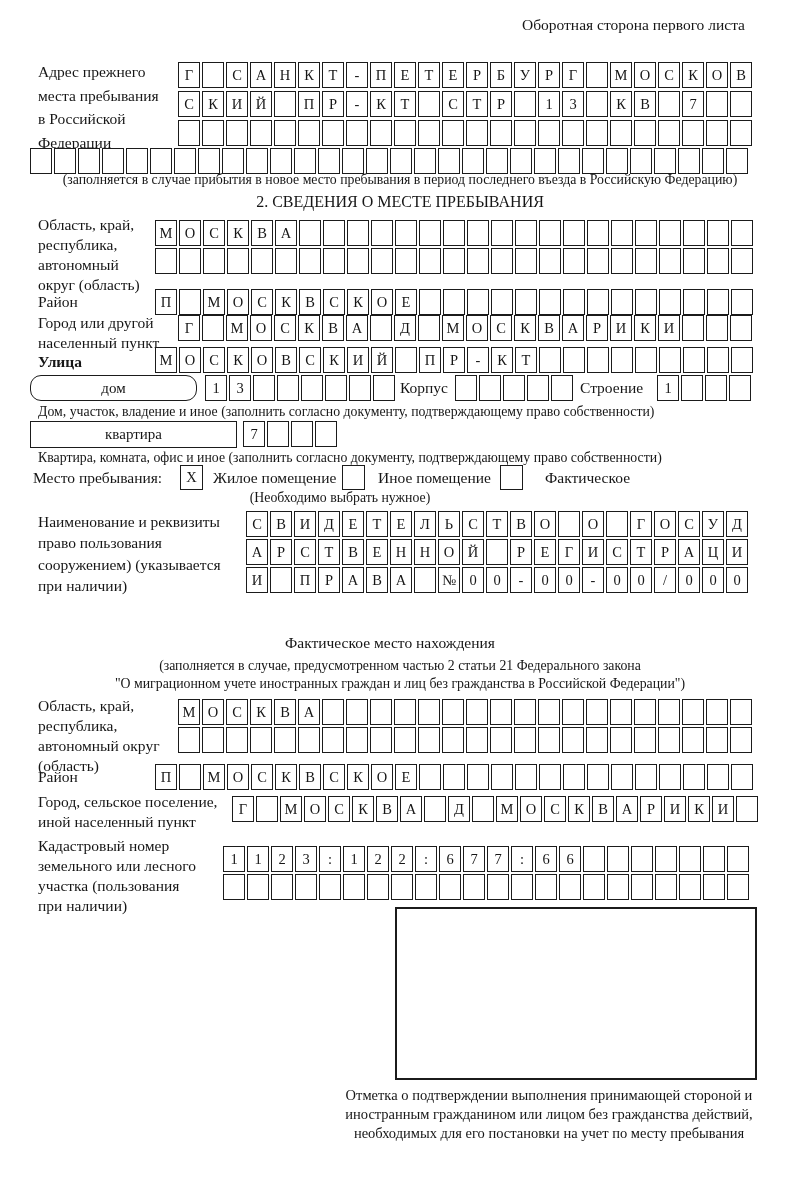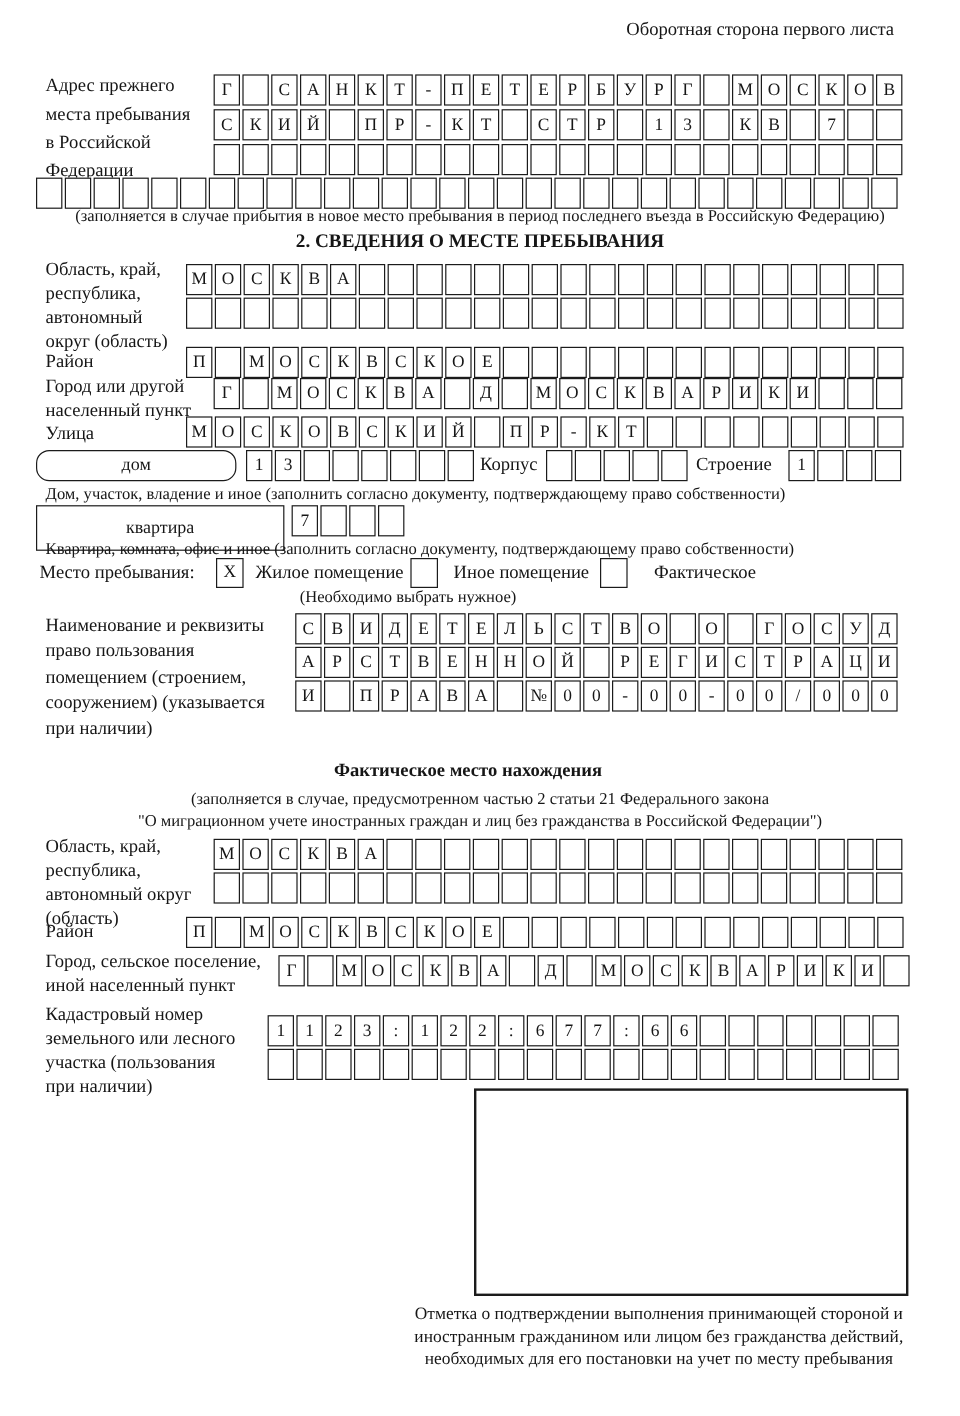--- a/index.html
+++ b/index.html
@@ -14,21 +14,21 @@
     box-sizing:border-box;flex:0 0 auto;width:22px;height:26px;margin-right:2px;
     border:1.8px solid #1b1b1b;display:flex;align-items:center;justify-content:center;
     font-size:14.5px;line-height:1;background:#fff;
   }
   .lbl{font-size:15.5px;line-height:20px;}
   .lbl .lbl-line{white-space:nowrap;}
   .lh23 .lbl-line{line-height:23.5px;}
   .lh21 .lbl-line{line-height:21.4px;}
   .caption{font-size:13.8px;white-space:nowrap;}
   .center{text-align:center;}
-  .title{font-weight:bold;font-size:16px;}
+  .title{font-weight:normal;font-size:16px;}
   .labelbox{
     position:absolute;box-sizing:border-box;border:1.8px solid #1b1b1b;
     display:flex;align-items:center;justify-content:center;font-size:15px;background:#fff;
   }
   .checkbox{
     position:absolute;box-sizing:border-box;width:23px;height:25px;border:1.8px solid #1b1b1b;
     display:flex;align-items:center;justify-content:center;font-size:14.5px;background:#fff;
   }
   .bigbox{position:absolute;box-sizing:border-box;border:2px solid #1b1b1b;background:#fff;}
   .nowrap{white-space:nowrap;}
@@ -272,21 +272,21 @@
     <span class="cell">А</span>
     <span class="cell">Р</span>
     <span class="cell">И</span>
     <span class="cell">К</span>
     <span class="cell">И</span>
     <span class="cell"></span>
     <span class="cell"></span>
     <span class="cell"></span>
   </div>
 
-<div class="abs lbl nowrap" style="left:38px;top:352px;">Улица</div>
+<div class="abs lbl nowrap" style="left:38px;top:352px;font-weight:bold;">Улица</div>
 <div class="cellrow" style="left:155px;top:347px;">
     <span class="cell">М</span>
     <span class="cell">О</span>
     <span class="cell">С</span>
     <span class="cell">К</span>
     <span class="cell">О</span>
     <span class="cell">В</span>
     <span class="cell">С</span>
     <span class="cell">К</span>
     <span class="cell">И</span>
@@ -329,42 +329,41 @@
   </div>
 <div class="abs lbl nowrap" style="left:580px;top:378px;">Строение</div>
 <div class="cellrow" style="left:657px;top:375px;">
     <span class="cell">1</span>
     <span class="cell"></span>
     <span class="cell"></span>
     <span class="cell"></span>
   </div>
 <div class="abs caption" style="left:38px;top:404px;">Дом, участок, владение и иное (заполнить согласно документу, подтверждающему право собственности)</div>
 
-<div class="labelbox" style="left:30px;top:421px;width:207px;height:38px;">квартира</div>
+<div class="labelbox" style="left:30px;top:421px;width:207px;height:27px;">квартира</div>
 <div class="cellrow" style="left:243px;top:421px;">
     <span class="cell">7</span>
     <span class="cell"></span>
     <span class="cell"></span>
     <span class="cell"></span>
   </div>
 <div class="abs caption" style="left:38px;top:450px;">Квартира, комната, офис и иное (заполнить согласно документу, подтверждающему право собственности)</div>
 
 <div class="abs lbl nowrap" style="left:33px;top:468px;">Место пребывания:</div>
 <div class="checkbox" style="left:180px;top:465px;">X</div>
 <div class="abs lbl nowrap" style="left:213px;top:468px;">Жилое помещение</div>
 <div class="checkbox" style="left:342px;top:465px;"></div>
 <div class="abs lbl nowrap" style="left:378px;top:468px;">Иное помещение</div>
 <div class="checkbox" style="left:500px;top:465px;"></div>
 <div class="abs lbl nowrap" style="left:545px;top:468px;">Фактическое</div>
 <div class="abs center caption" style="left:160px;top:490px;width:360px;">(Необходимо выбрать нужное)</div>
 
 <div class="abs lbl lh21" style="left:38px;top:511px;">
     <div class="lbl-line">Наименование и реквизиты</div>
     <div class="lbl-line">право пользования</div>
-    <div class="lbl-line">помещением (строением,</div>
     <div class="lbl-line">сооружением) (указывается</div>
     <div class="lbl-line">при наличии)</div>
   </div>
 <div class="cellrow" style="left:246px;top:511px;">
     <span class="cell">С</span>
     <span class="cell">В</span>
     <span class="cell">И</span>
     <span class="cell">Д</span>
     <span class="cell">Е</span>
     <span class="cell">Т</span>

